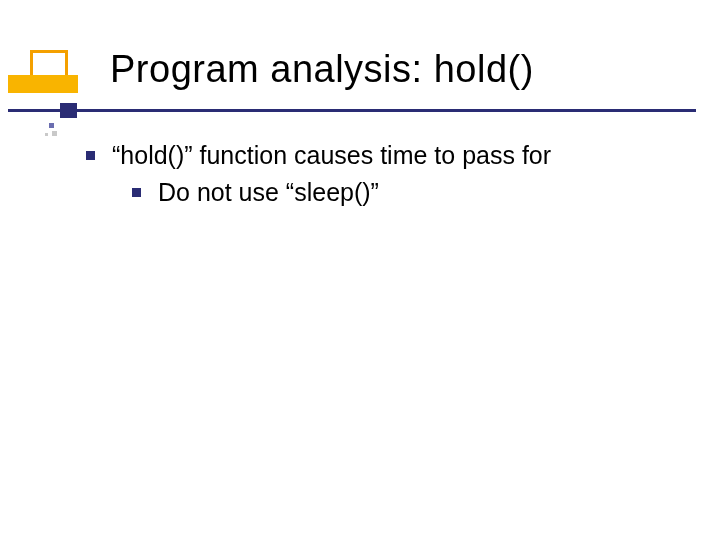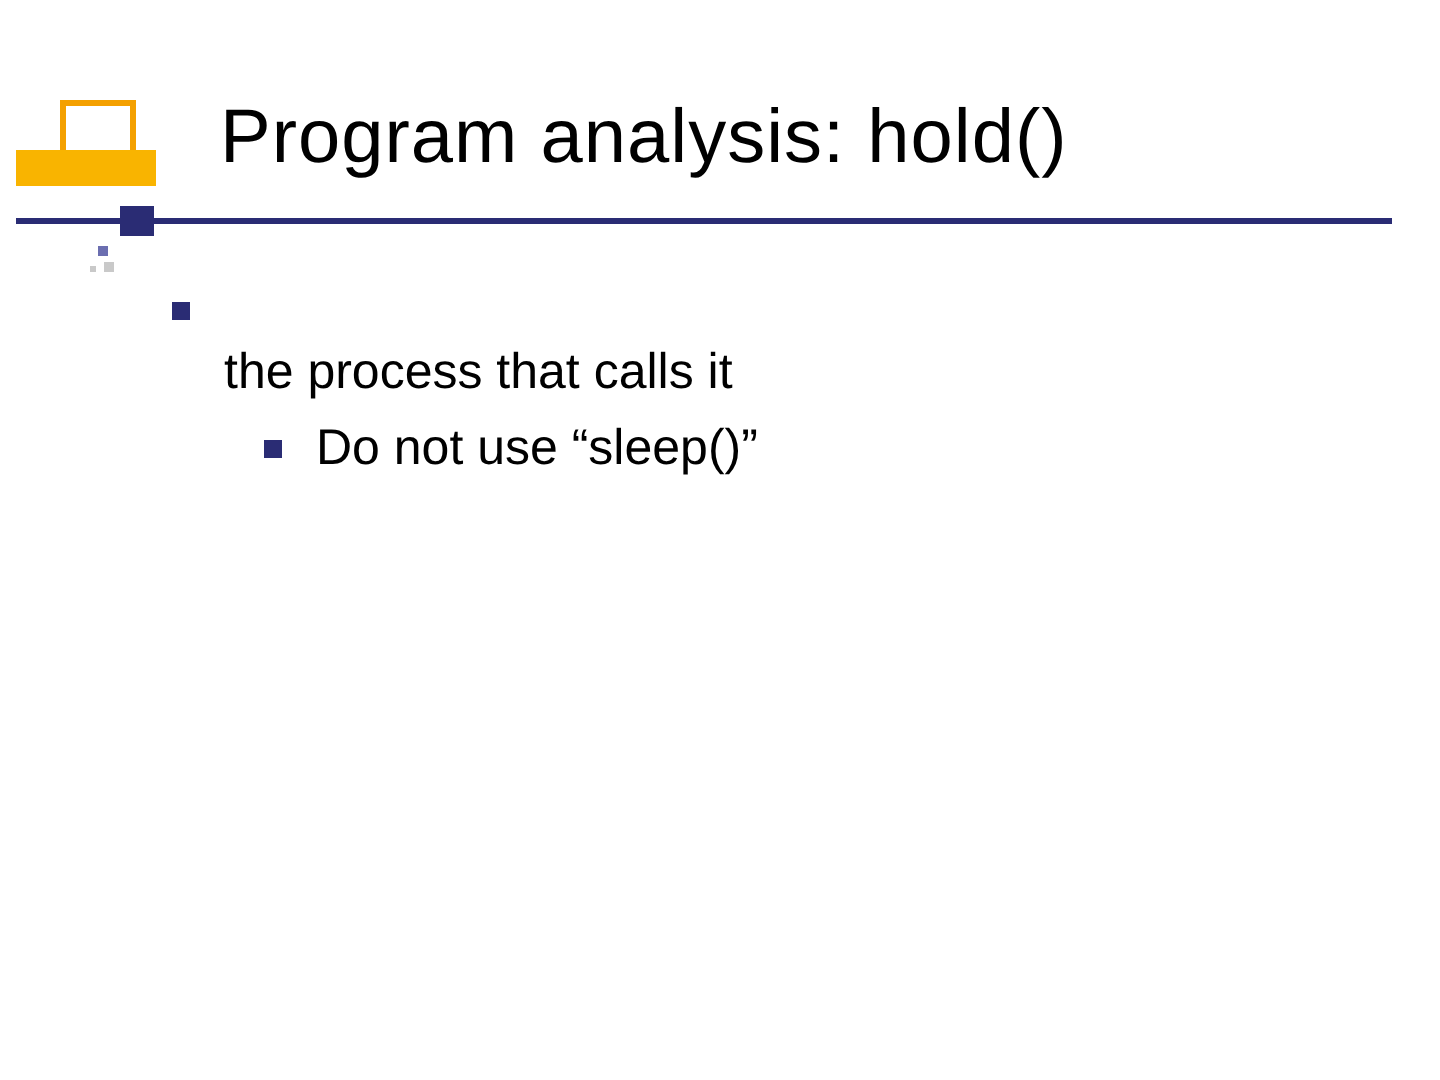--- a/index.html
+++ b/index.html
@@ -131,22 +131,21 @@
   <div class="deco-rule-cap"></div>
   <div class="deco-small-dot"></div>
   <div class="deco-small-dot2"></div>
   <div class="deco-small-dot3"></div>
 
   <div class="title">Program analysis: hold()</div>
 
   <div class="body">
     <div class="l1">
       <span class="sq"></span>
-      <br>
-      <span>the process that calls it</span>
+      <span>“hold()” function causes time to pass for</span><br>
     </div>
     <div class="l2">
       <span class="sq"></span>
       <span>Do not use “sleep()”</span>
     </div>
   </div>
 
 </div>
 
 </body></html>

